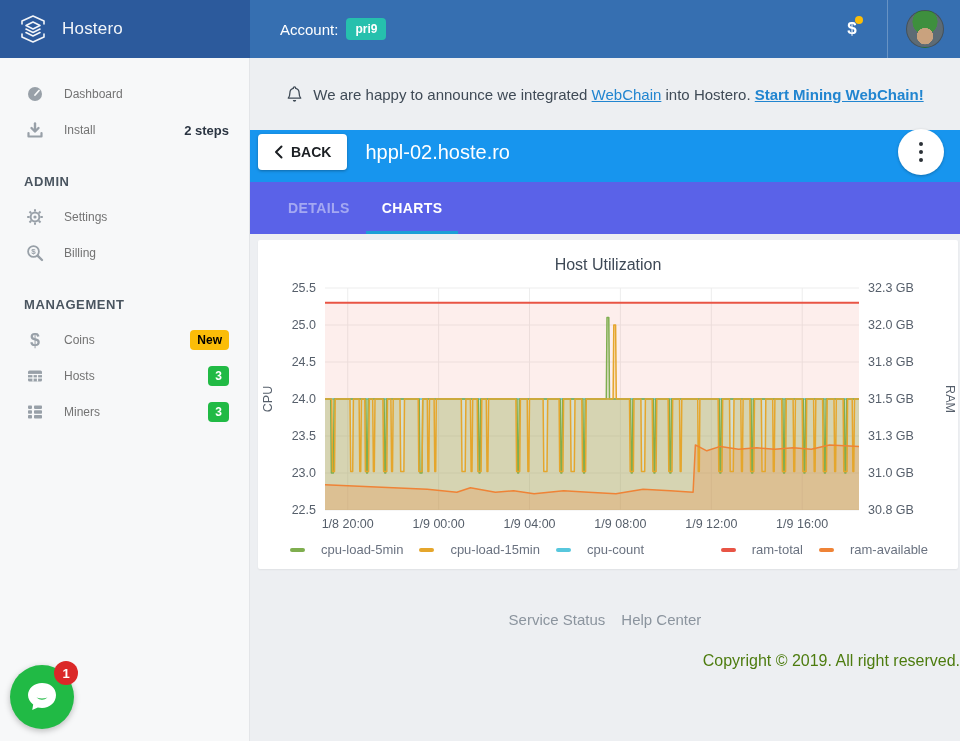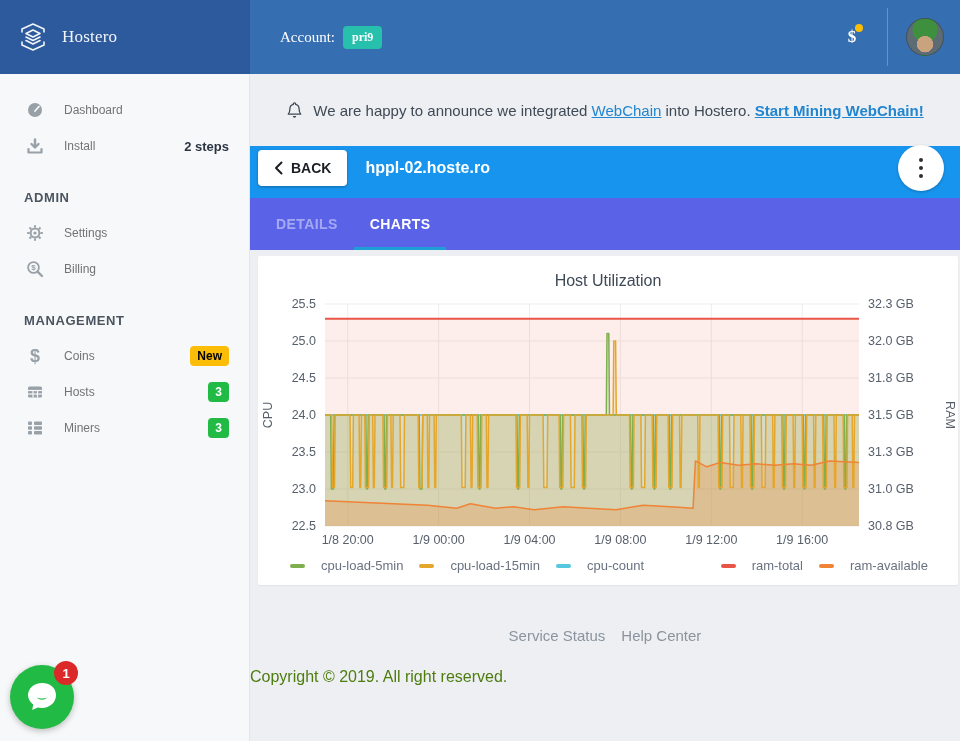--- a/index.html
+++ b/index.html
@@ -1,20 +1,20 @@
 <!DOCTYPE html>
 <html><head>
 <meta charset="utf-8">
 <style>
   * { box-sizing: border-box; margin: 0; padding: 0; }
   html,body { width: 960px; height: 741px; overflow: hidden;
     font-family: "Liberation Sans", sans-serif; background:#edeff2; }
 
   
-  .topbar { display:flex; height:74px; width:100%;font-family:Liberation Serif, serif; }
+  .topbar { display:flex; height:58px; width:100%; }
   .topbar-left { width:250px; background:#2c5a9c; display:flex; align-items:center;
     padding-left:16px; gap:12px; flex-shrink:0; }
   .brand { color:#f2f5f9; font-size:17px; letter-spacing:.2px; }
   .topbar-right { flex:1; background:#366fb1; display:flex; align-items:center;
     padding:0 16px; color:#fff; }
   .account-label { font-size:15px; margin-left:14px; }
   .account-badge { background:#26c0ad; color:#fff; font-size:12px; font-weight:bold;
     padding:4px 9px; border-radius:4px; margin-left:8px; }
   .topbar-spacer { flex:1; }
   .coin-wrap { position:relative; width:26px; height:30px; display:flex;
@@ -57,30 +57,30 @@
   .banner a { color:#2185d0; text-decoration:underline; cursor:pointer; }
   .banner .strong-link { font-weight:bold; }
 
   
   .host-header { height:52px; background:#1795ee; display:flex; align-items:center;
     padding:0 16px 8px 8px; }
   .back-btn { background:#fff; border:none; border-radius:4px; height:36px;
     padding:0 16px; display:flex; align-items:center; gap:8px; font-size:14px;
     font-weight:bold; color:#1b1f23; cursor:pointer;
     box-shadow:0 1px 3px rgba(0,0,0,.3); font-family:inherit; }
-  .host-title { color:#fff; font-size:16px; font-weight:bold; margin-left:18px; }
+  .host-title { color:#fff; font-size:20px; font-weight:normal; margin-left:18px; }
   .kebab-btn { margin-left:auto; width:46px; height:46px; border-radius:50%;
     background:#fff; border:none; display:flex; flex-direction:column; gap:4px;
     align-items:center; justify-content:center; cursor:pointer;
     box-shadow:0 1px 3px rgba(0,0,0,.25); }
   .kebab-dot { width:4px; height:4px; border-radius:50%; background:#2b3137; }
 
   
   .tabbar { height:52px; background:#5a62e8; display:flex; align-items:stretch;
-    padding-left:10px; }
+    padding-left:22px; }
   .tab { position:relative; display:flex; align-items:center; padding:0 16px;
     font-size:14px; font-weight:bold; letter-spacing:.4px; cursor:pointer; }
   .tab-inactive { color:rgba(255,255,255,.45); }
   .tab-active { color:#fff; }
   .tab-active::after { content:""; position:absolute; left:0; right:0; bottom:0;
     height:3px; background:#1d9fd6; }
 
   
   .chart-card { background:#fff; margin:6px 2px 0 8px; border-radius:2px;
     box-shadow:0 1px 2px rgba(0,0,0,.06); padding:4px 0 8px 0; }
@@ -89,21 +89,21 @@
   .axis { font-size:12.5px; fill:#565f6b; }
   .grid { stroke:#ededed; stroke-width:1; }
   .legend-row { display:flex; padding:2px 30px 4px 32px; align-items:center; }
   .legend-group { display:flex; gap:16px; }
   .legend-group.right { margin-left:auto; }
   .leg-item { display:flex; align-items:center; gap:16px; cursor:pointer; }
   .leg-swatch { width:15px; height:4px; border-radius:2px; display:inline-block; }
   .leg-item span:last-child { font-size:13px; color:#6a7280; }
 
   
-  .footer { margin-top:42px; text-align:left; }
+  .footer { margin-top:42px; text-align:right; }
   .footer-links { display:flex; justify-content:center; gap:16px; font-size:15px;
     color:#8b949e; }
   .footer-links span { cursor:pointer; }
   .copyright { margin-top:24px; font-size:16px; color:#4d7c0f; }
 
   
   .chat-fab { position:fixed; left:10px; bottom:12px; width:64px; height:64px;
     border-radius:50%; background:#21ba45; border:none; cursor:pointer;
     display:flex; align-items:center; justify-content:center;
     box-shadow:0 2px 6px rgba(0,0,0,.25); }

